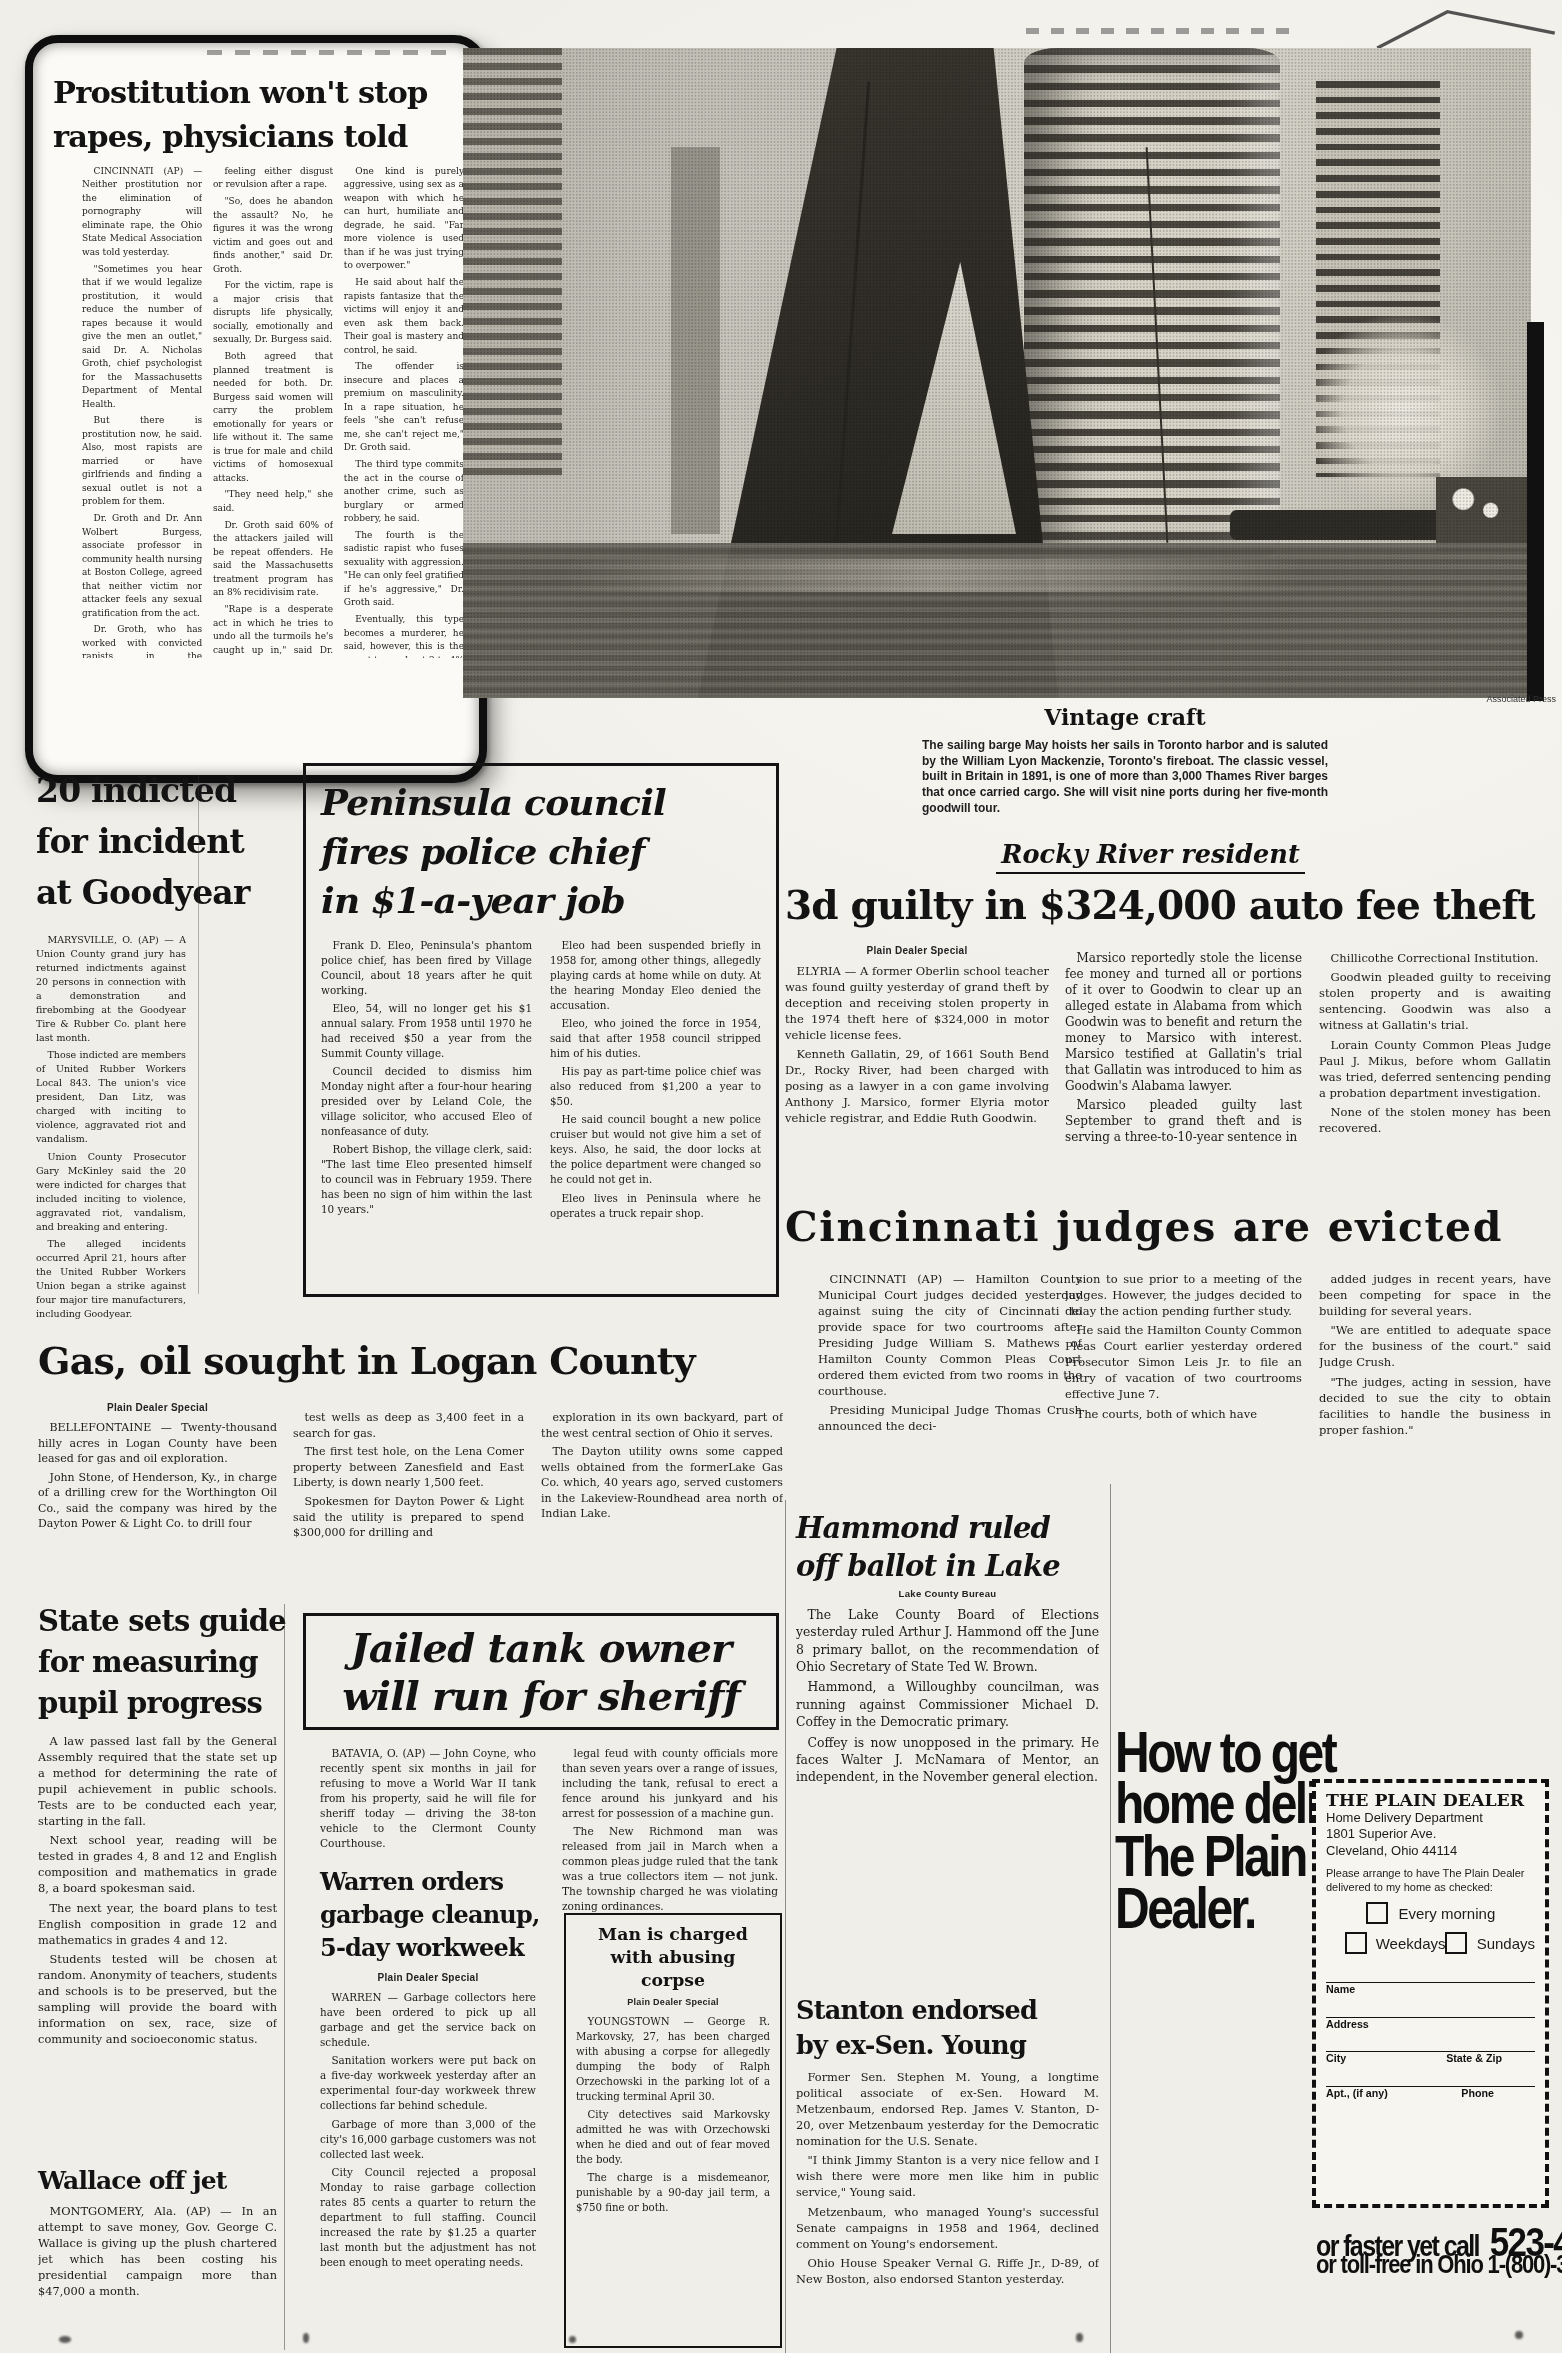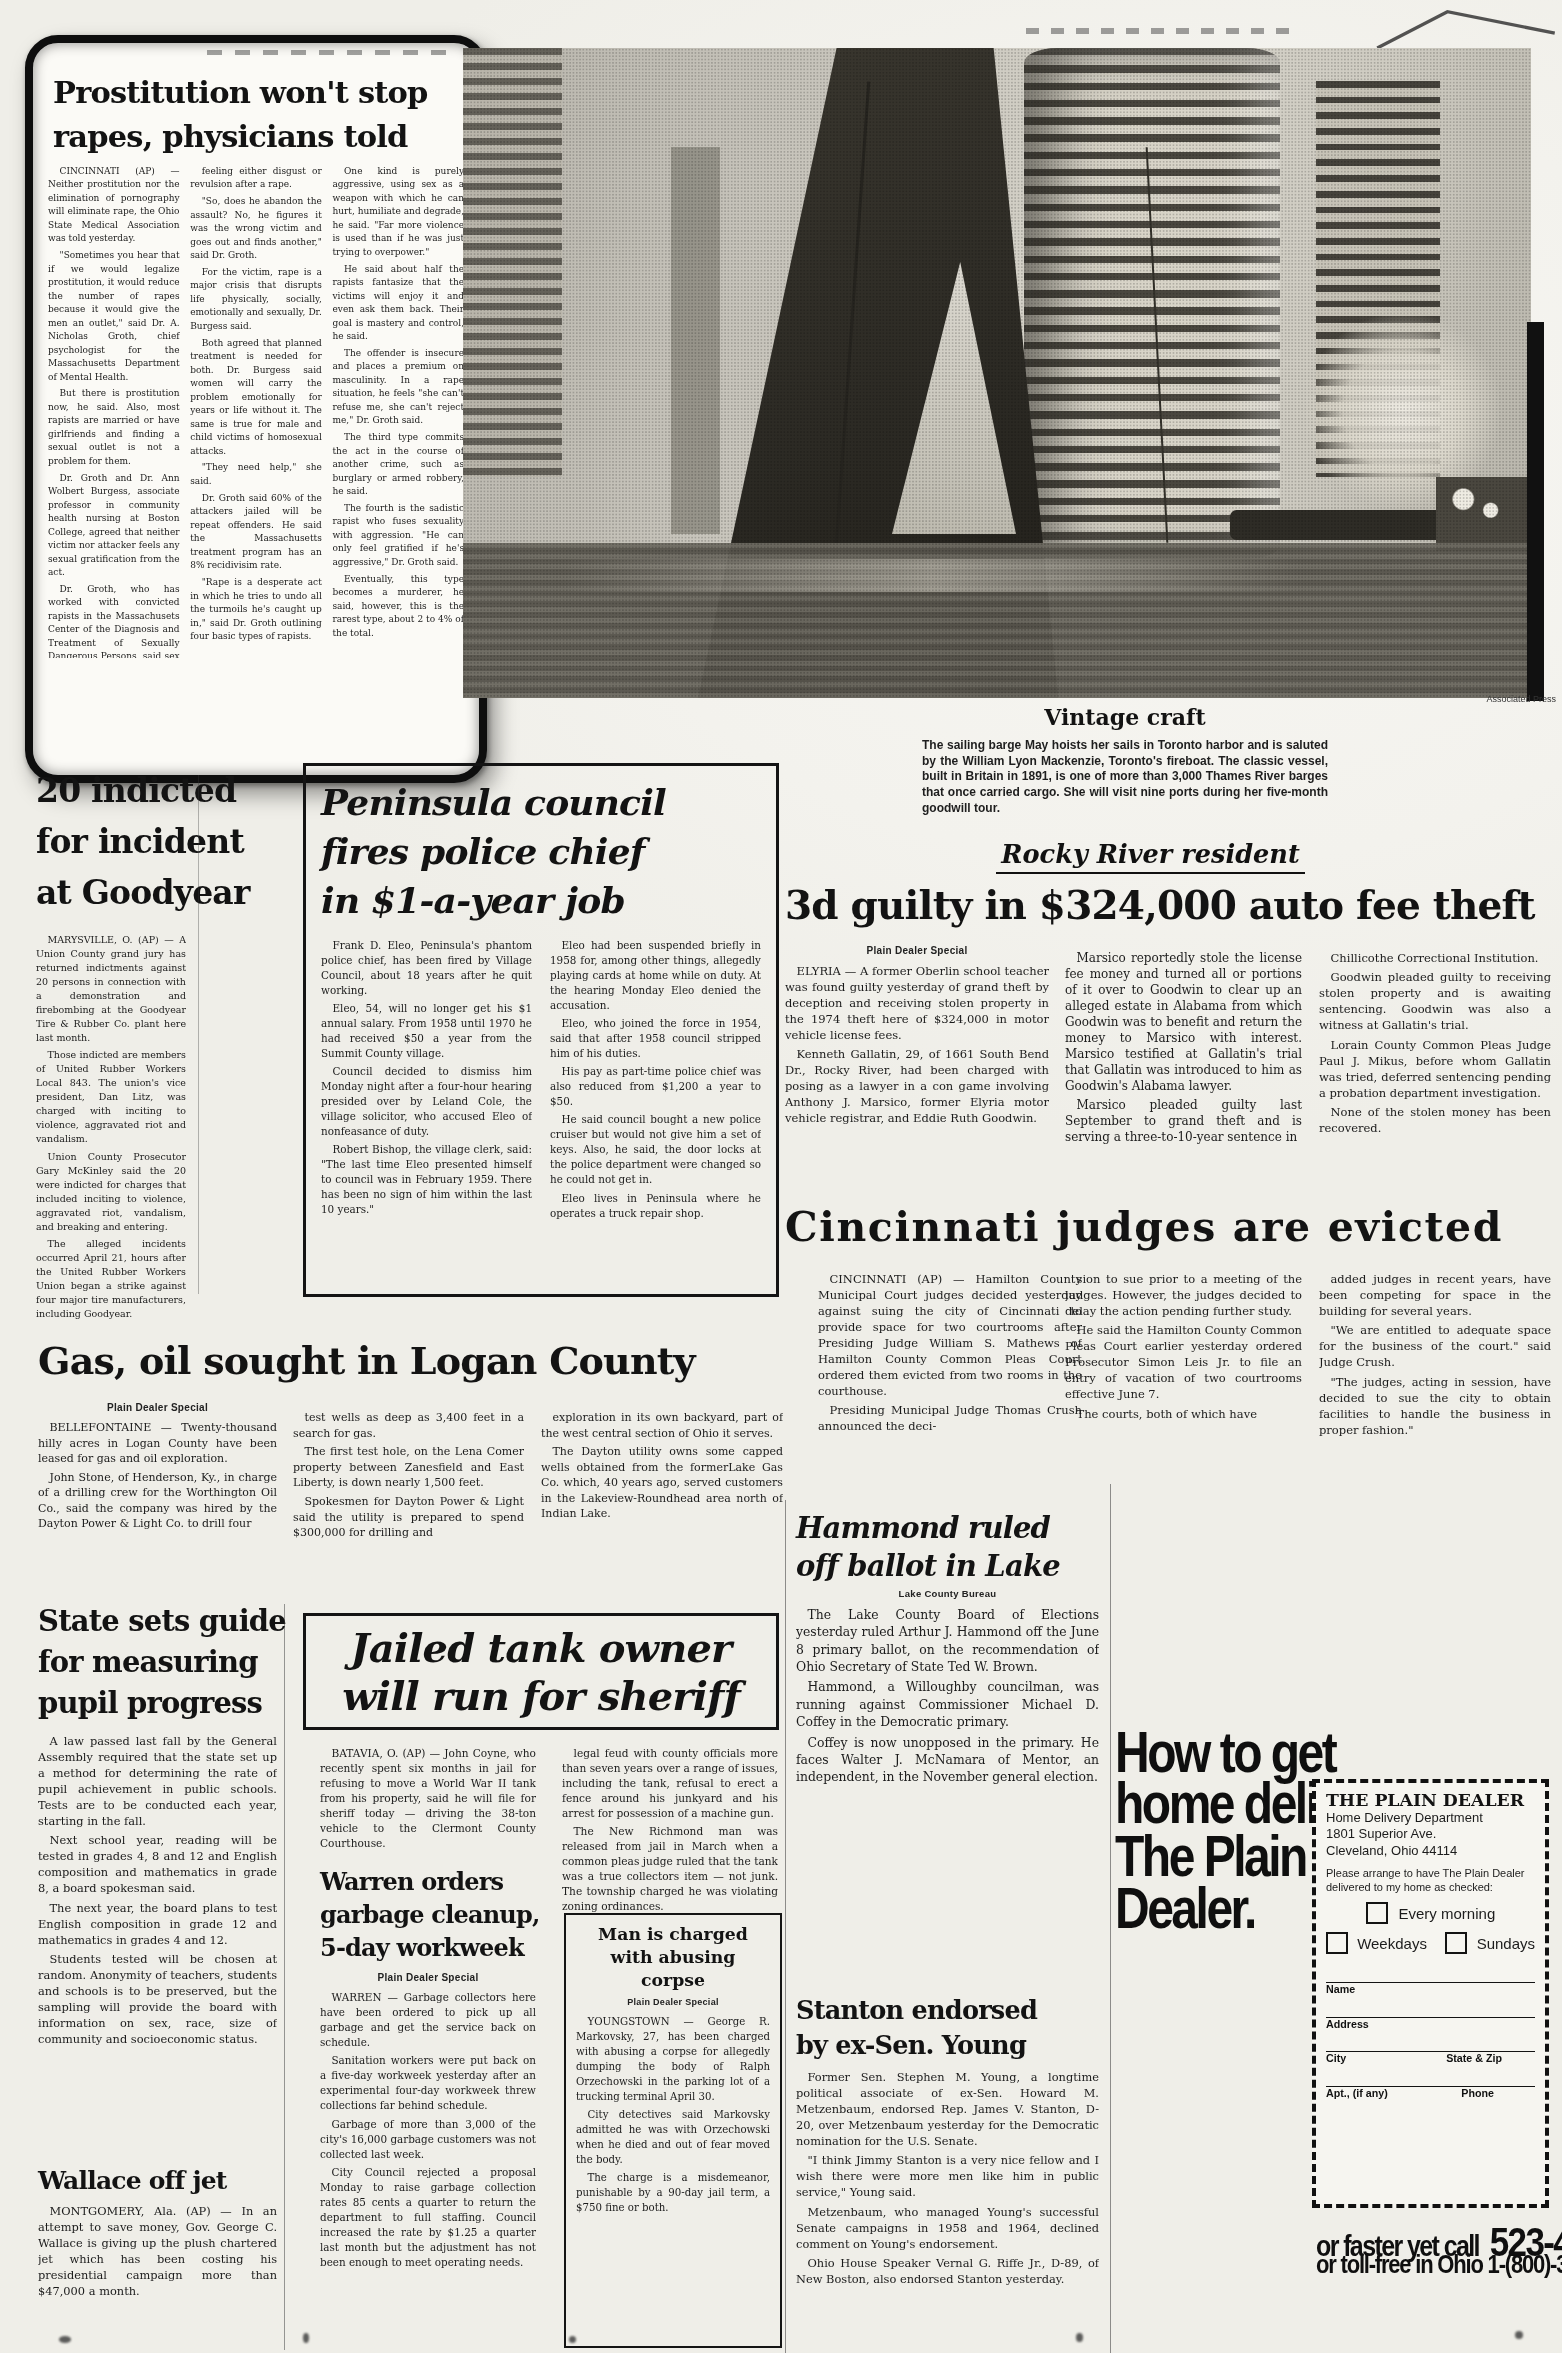--- a/index.html
+++ b/index.html
@@ -45,21 +45,21 @@
   </svg>
 
   <div class="abs" style="left:1026px;top:28px;width:272px;height:5.8px;opacity:.5;background:repeating-linear-gradient(90deg,#444 0 13px,transparent 13px 25px);"></div>
 
   <div class="abs clipbox" style="left:25px;top:35px;width:416px;height:709px;padding:11.5px 15px;">
     <div style="position:absolute;right:25px;top:6.6px;width:247px;height:5px;opacity:.45;background:repeating-linear-gradient(90deg,#333 0 15px,transparent 15px 28px);"></div>
     <div class="head" style="font-size:30.5px;margin:21.4px 0 3.3px 5px;">
       <div>Prostitution won't stop</div>
       <div style="margin-top:11.5px;">rapes, physicians told</div>
     </div>
-    <div style="display:flex;gap:10.7px;margin-top:11.5px;height:493px;">
+    <div style="display:flex;gap:10.7px;margin-top:11.5px;height:493px;margin-left:34px;">
       <div class="bcol" style="flex:1;font-size:9px;line-height:13.5px;">
           <p>CINCINNATI (AP) — Neither prostitution nor the elimination of pornography will eliminate rape, the Ohio State Medical Association was told yesterday.</p>
           <p>"Sometimes you hear that if we would legalize prostitution, it would reduce the number of rapes because it would give the men an outlet," said Dr. A. Nicholas Groth, chief psychologist for the Massachusetts Department of Mental Health.</p>
           <p>But there is prostitution now, he said. Also, most rapists are married or have girlfriends and finding a sexual outlet is not a problem for them.</p>
           <p>Dr. Groth and Dr. Ann Wolbert Burgess, associate professor in community health nursing at Boston College, agreed that neither victim nor attacker feels any sexual gratification from the act.</p>
           <p>Dr. Groth, who has worked with convicted rapists in the Massachusets Center of the Diagnosis and Treatment of Sexually Dangerous Persons, said sex offenders report</p>
         </div>
       <div class="bcol" style="flex:1;font-size:9px;line-height:13.5px;">
           <p>feeling either disgust or revulsion after a rape.</p>
           <p>"So, does he abandon the assault? No, he figures it was the wrong victim and goes out and finds another," said Dr. Groth.</p>
@@ -303,21 +303,21 @@
   <div class="abs coupon" style="left:1312px;top:1779px;width:237px;height:429px;padding:8.2px 10px;box-sizing:border-box;">
     <div class="head" style="font-size:17.3px;letter-spacing:0;">THE PLAIN DEALER</div>
     <div class="sans" style="font-size:13px;line-height:16.5px;">Home Delivery Department</div>
     <div class="sans" style="font-size:13px;line-height:16.5px;">1801 Superior Ave.</div>
     <div class="sans" style="font-size:13px;line-height:16.5px;">Cleveland, Ohio 44114</div>
     <div class="sans" style="margin-top:6.6px;font-size:11px;line-height:14px;">Please arrange to have The Plain Dealer delivered to my home as checked:</div>
     <div style="text-align:center;margin-top:8.2px;">
       <span class="cbox"></span>
       <span class="sans" style="font-size:15px;vertical-align:middle;margin-left:6.6px;">Every morning</span>
     </div>
-    <div style="display:flex;justify-content:space-between;margin-top:8.2px;">
+    <div style="display:flex;justify-content:flex-end;margin-top:8.2px;">
       <span><span class="cbox"></span>
         <span class="sans" style="font-size:15px;vertical-align:middle;margin-left:5px;">Weekdays</span></span>
       <span><span class="cbox"></span>
         <span class="sans" style="font-size:15px;vertical-align:middle;margin-left:5px;">Sundays</span></span>
     </div>
     <div class="fline" style="margin-top:28px;"></div>
     <div class="flabel">Name</div>
     <div class="fline" style="margin-top:21.4px;"></div>
     <div class="flabel">Address</div>
     <div class="fline" style="margin-top:21.4px;"></div>

